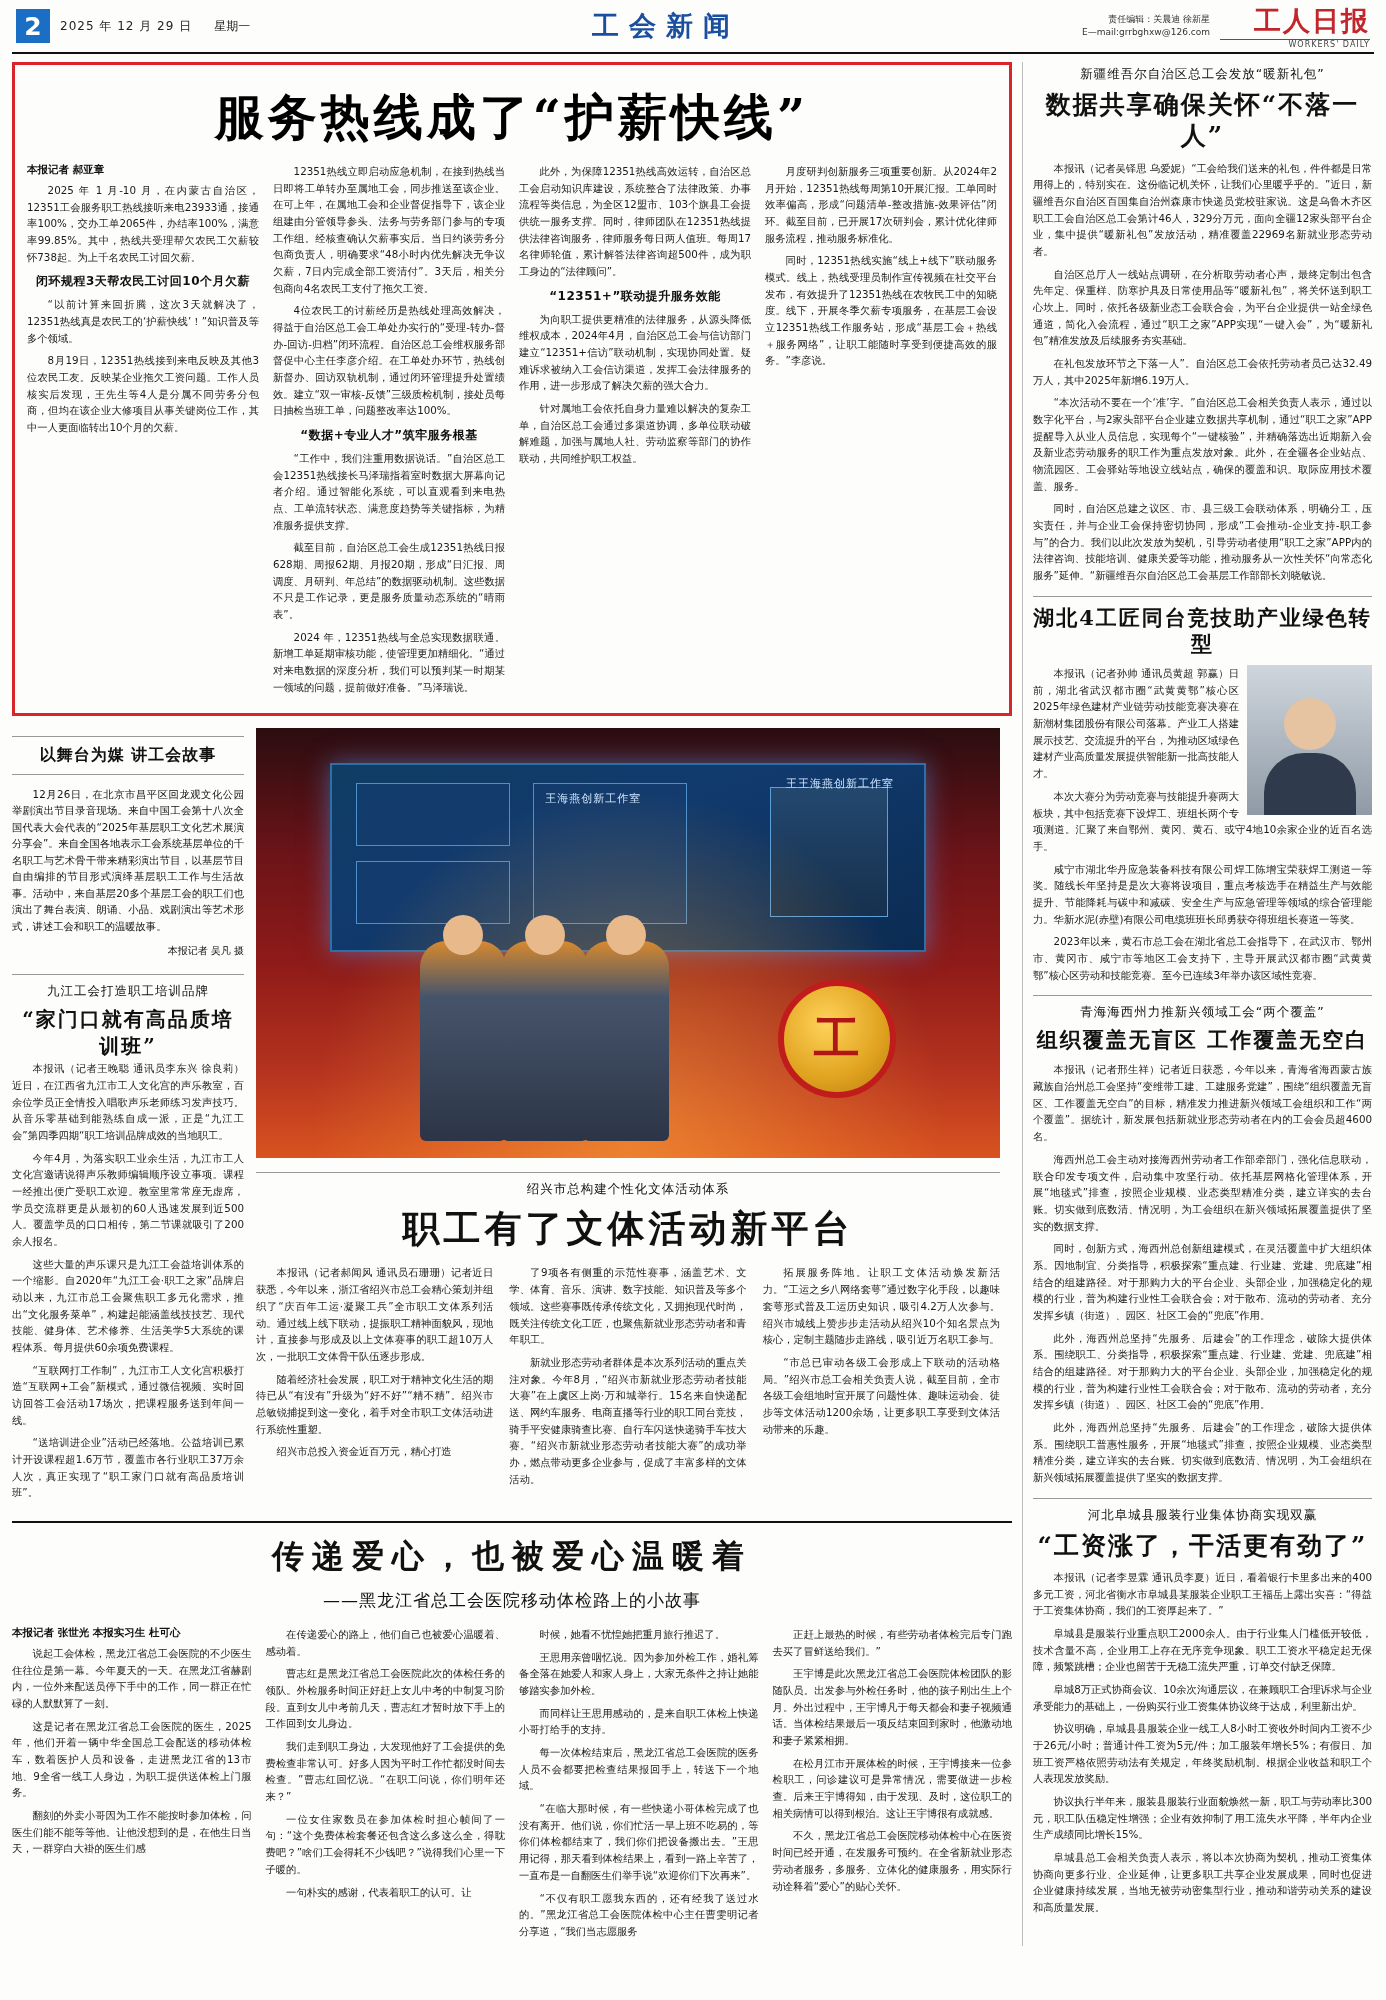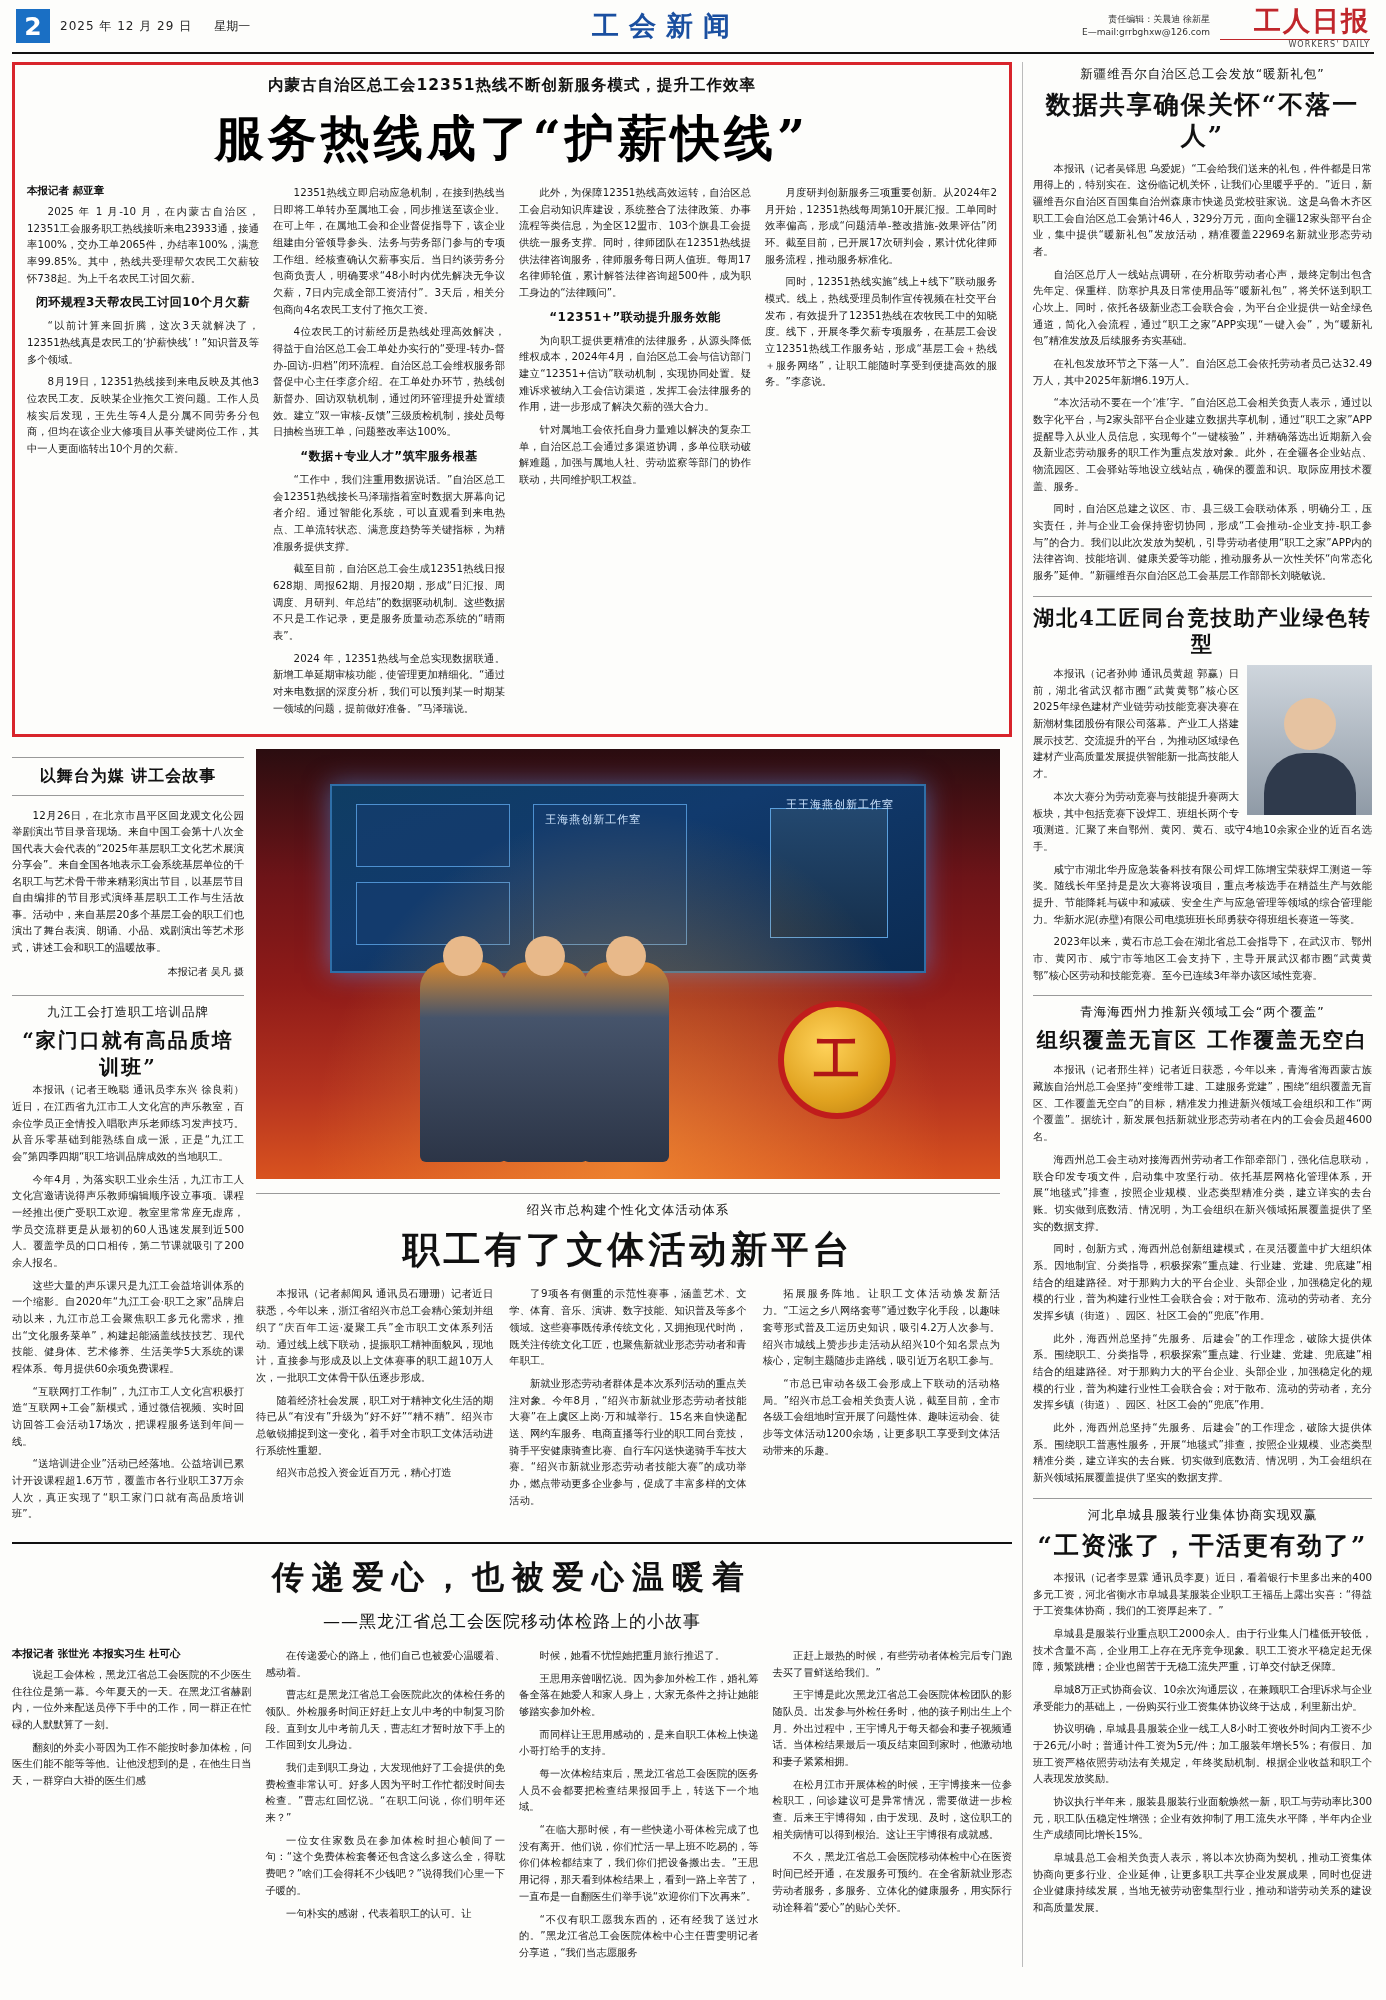--- a/index.html
+++ b/index.html
@@ -113,21 +113,20 @@
       <div class="logo-main">工人日报</div>
       <div class="logo-sub">WORKERS' DAILY</div>
     </div>
   </div>
 
   <div class="body-grid">
 
     <div class="left-zone">
 
       <div class="lead-box">
-        <div class="lead-kicker">内蒙古自治区总工会12351热线不断创新服务模式，提升工作效率</div>
         <div class="lead-head">服务热线成了“护薪快线”</div>
         <div class="cols4">
           <div>
             <div class="byline">本报记者 郝亚章</div>
             <p class="art">2025 年 1 月-10 月，在内蒙古自治区，12351工会服务职工热线接听来电23933通，接通率100%，交办工单2065件，办结率100%，满意率99.85%。其中，热线共受理帮欠农民工欠薪较怀738起。为上千名农民工讨回欠薪。</p>
             <h4 class="sub">闭环规程3天帮农民工讨回10个月欠薪</h4>
             <p class="art">“以前计算来回折腾，这次3天就解决了，12351热线真是农民工的‘护薪快线’！”知识普及等多个领域。</p>
             <p class="art">8月19日，12351热线接到来电反映及其他3位农民工友。反映某企业拖欠工资问题。工作人员核实后发现，王先生等4人是分属不同劳务分包商，但均在该企业大修项目从事关键岗位工作，其中一人更面临转出10个月的欠薪。</p>
           </div>
           <div>
@@ -210,20 +209,21 @@
         </div>
       </div>
 
       <div class="feature">
         <div class="feat-head">传递爱心，也被爱心温暖着</div>
         <div class="feat-sub">——黑龙江省总工会医院移动体检路上的小故事</div>
         <div class="cols4b">
           <div>
             <div class="byline">本报记者 张世光 本报实习生 杜可心</div>
             <p class="art">说起工会体检，黑龙江省总工会医院的不少医生住往位是第一幕。今年夏天的一天。在黑龙江省赫剧内，一位外来配送员停下手中的工作，同一群正在忙碌的人默默算了一刻。</p>
+            <p class="art">这是记者在黑龙江省总工会医院的医生，2025年，他们开着一辆中华全国总工会配送的移动体检车，数着医护人员和设备，走进黑龙江省的13市地、9全省一线工人身边，为职工提供送体检上门服务。</p>
             <p class="art">翻刻的外卖小哥因为工作不能按时参加体检，问医生们能不能等等他。让他没想到的是，在他生日当天，一群穿白大褂的医生们感</p>
           </div>
           <div>
             <p class="art">在传递爱心的路上，他们自己也被爱心温暖着、感动着。</p>
             <p class="art">曹志红是黑龙江省总工会医院此次的体检任务的领队。外检服务时间正好赶上女儿中考的中制复习阶段。直到女儿中考前几天，曹志红才暂时放下手上的工作回到女儿身边。</p>
             <p class="art">我们走到职工身边，大发现他好了工会提供的免费检查非常认可。好多人因为平时工作忙都没时间去检查。”曹志红回忆说。“在职工问说，你们明年还来？”</p>
             <p class="art">一位女住家数员在参加体检时担心帧间了一句：“这个免费体检套餐还包含这么多这么全，得耽费吧？”啥们工会得耗不少钱吧？”说得我们心里一下子暖的。</p>
             <p class="art">一句朴实的感谢，代表着职工的认可。让</p>
           </div>
           <div>

